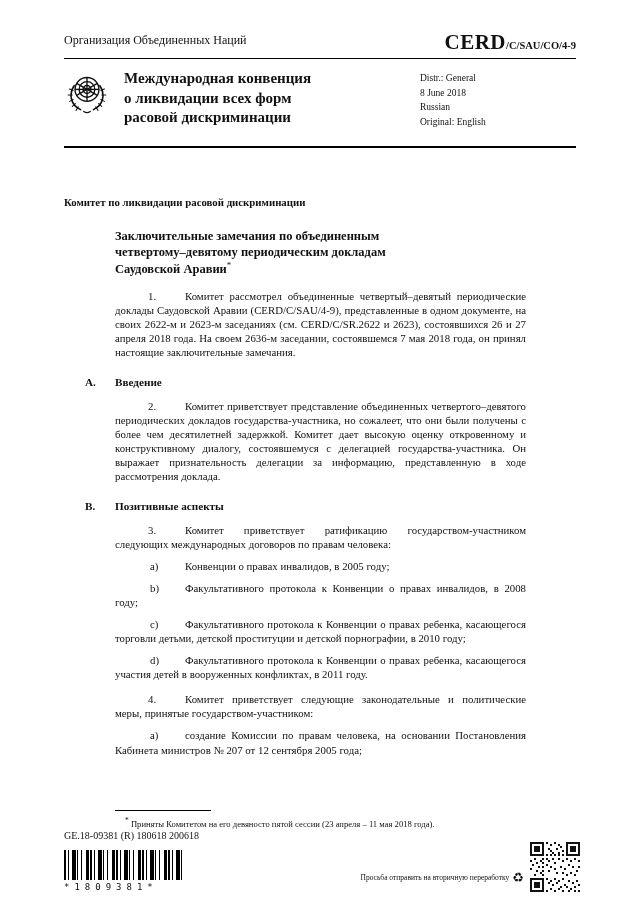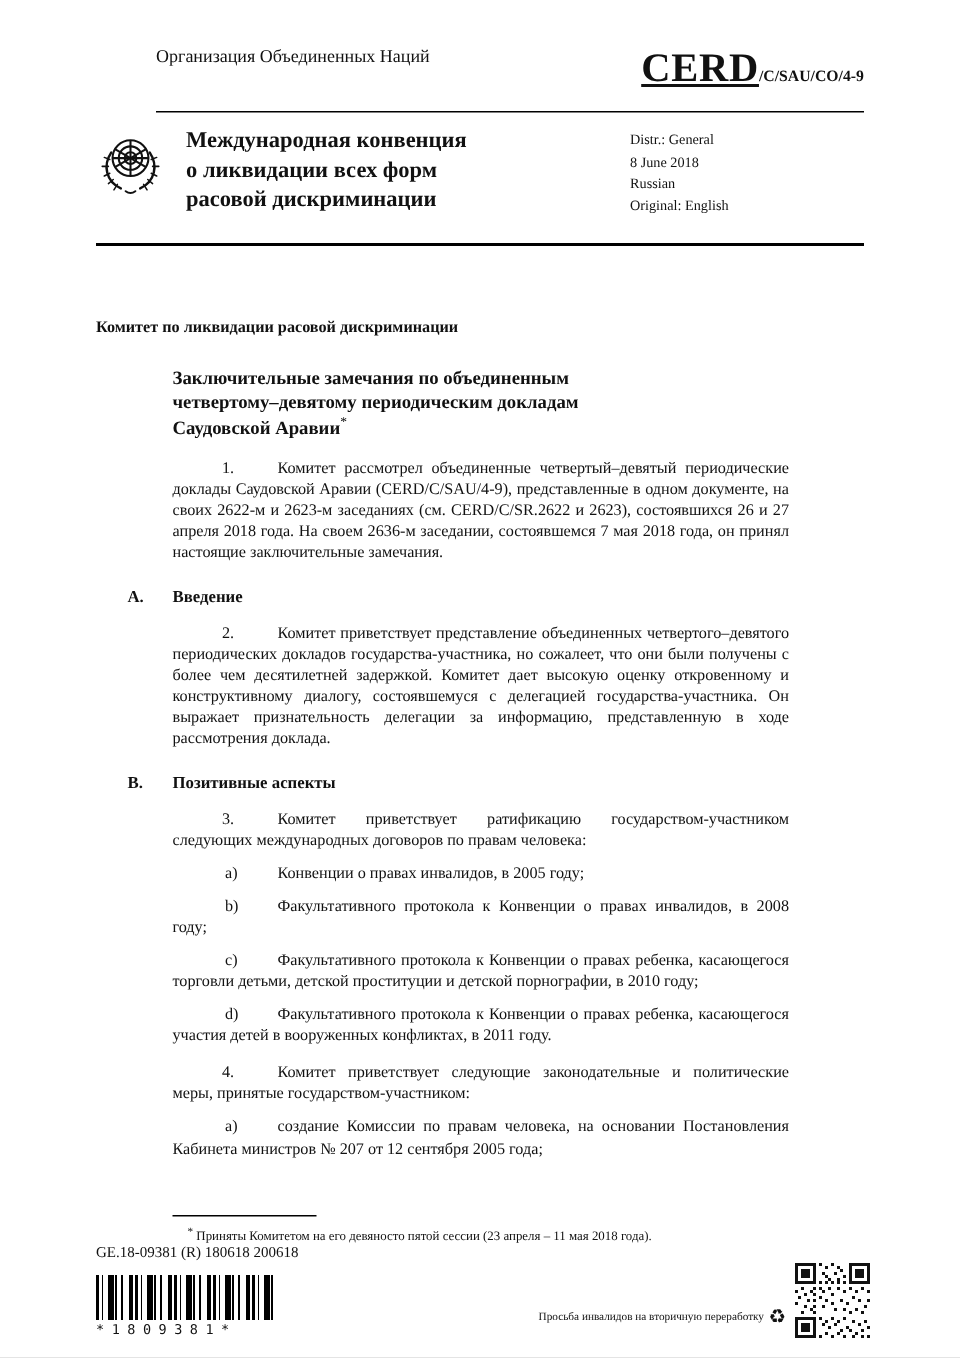--- a/index.html
+++ b/index.html
@@ -11,26 +11,26 @@
     background: #fff;
     margin: 0 auto;
     position: relative;
     padding: 30px 64px 0 64px;
     box-shadow: 0 0 0 1px #c7c7c7;
     overflow: hidden;
   }
 
   
   .hdr {
-    display: flex; justify-content: space-between; align-items: flex-start;
-    border-bottom: 1.5px solid #000; padding-bottom: 13px; margin-left: 40px;
+    display: flex; justify-content: space-between; align-items: center;
+    border-bottom: 1.5px solid #000; padding-bottom: 3px;
   }
   .hdr-org { font-size: 12px; padding-bottom: 5px; }
   .hdr-sym { font-size: 10.5px; font-weight: bold; white-space: nowrap; }
-  .hdr-sym .big { font-size: 27px; letter-spacing: .5px; text-decoration: underline; }
+  .hdr-sym .big { font-size: 21px; letter-spacing: .5px; }
 
   
   .masthead { display: flex; border-bottom: 2.5px solid #000; padding: 10px 0 16px 0; }
   .emblem { width: 46px; flex: 0 0 46px; padding-top: 2px; }
   .mh-title {
     flex: 1; margin-left: 14px;
     font-weight: bold; font-size: 15px; line-height: 1.3;
     white-space: pre-line;
   }
   .mh-info { width: 156px; flex: 0 0 156px; font-size: 9.5px; line-height: 1.55; padding-top: 2px; }
@@ -160,21 +160,21 @@
     <div class="fn-text"><sup>*</sup>&nbsp;<span>Приняты Комитетом на его девяносто пятой сессии (23 апреля – 11 мая 2018 года).</span></div>
   </div>
 
   <div class="footer">
     <div>
       <div class="ge">GE.18-09381  (R)  180618  200618</div>
       <div class="barcode"></div>
       <div class="bc-text">*1809381*</div>
     </div>
     <div class="footer-right">
-      <div class="recycle"><span>Просьба инвалидов на вторичную переработку</span><span class="recycle-glyph">♻</span></div>
+      <div class="recycle"><span>Просьба отправить на вторичную переработку</span><span class="recycle-glyph">♻</span></div>
       <div class="qr">
         <svg width="50" height="50" viewBox="0 0 25 25" shape-rendering="crispEdges" aria-hidden="true">
           <rect width="25" height="25" fill="#fff"></rect>
           <g fill="#111">
             <rect x="0" y="0" width="7" height="7"></rect>
             <rect x="18" y="0" width="7" height="7"></rect>
             <rect x="0" y="18" width="7" height="7"></rect>
           </g>
           <g fill="#fff">
             <rect x="1" y="1" width="5" height="5"></rect>

